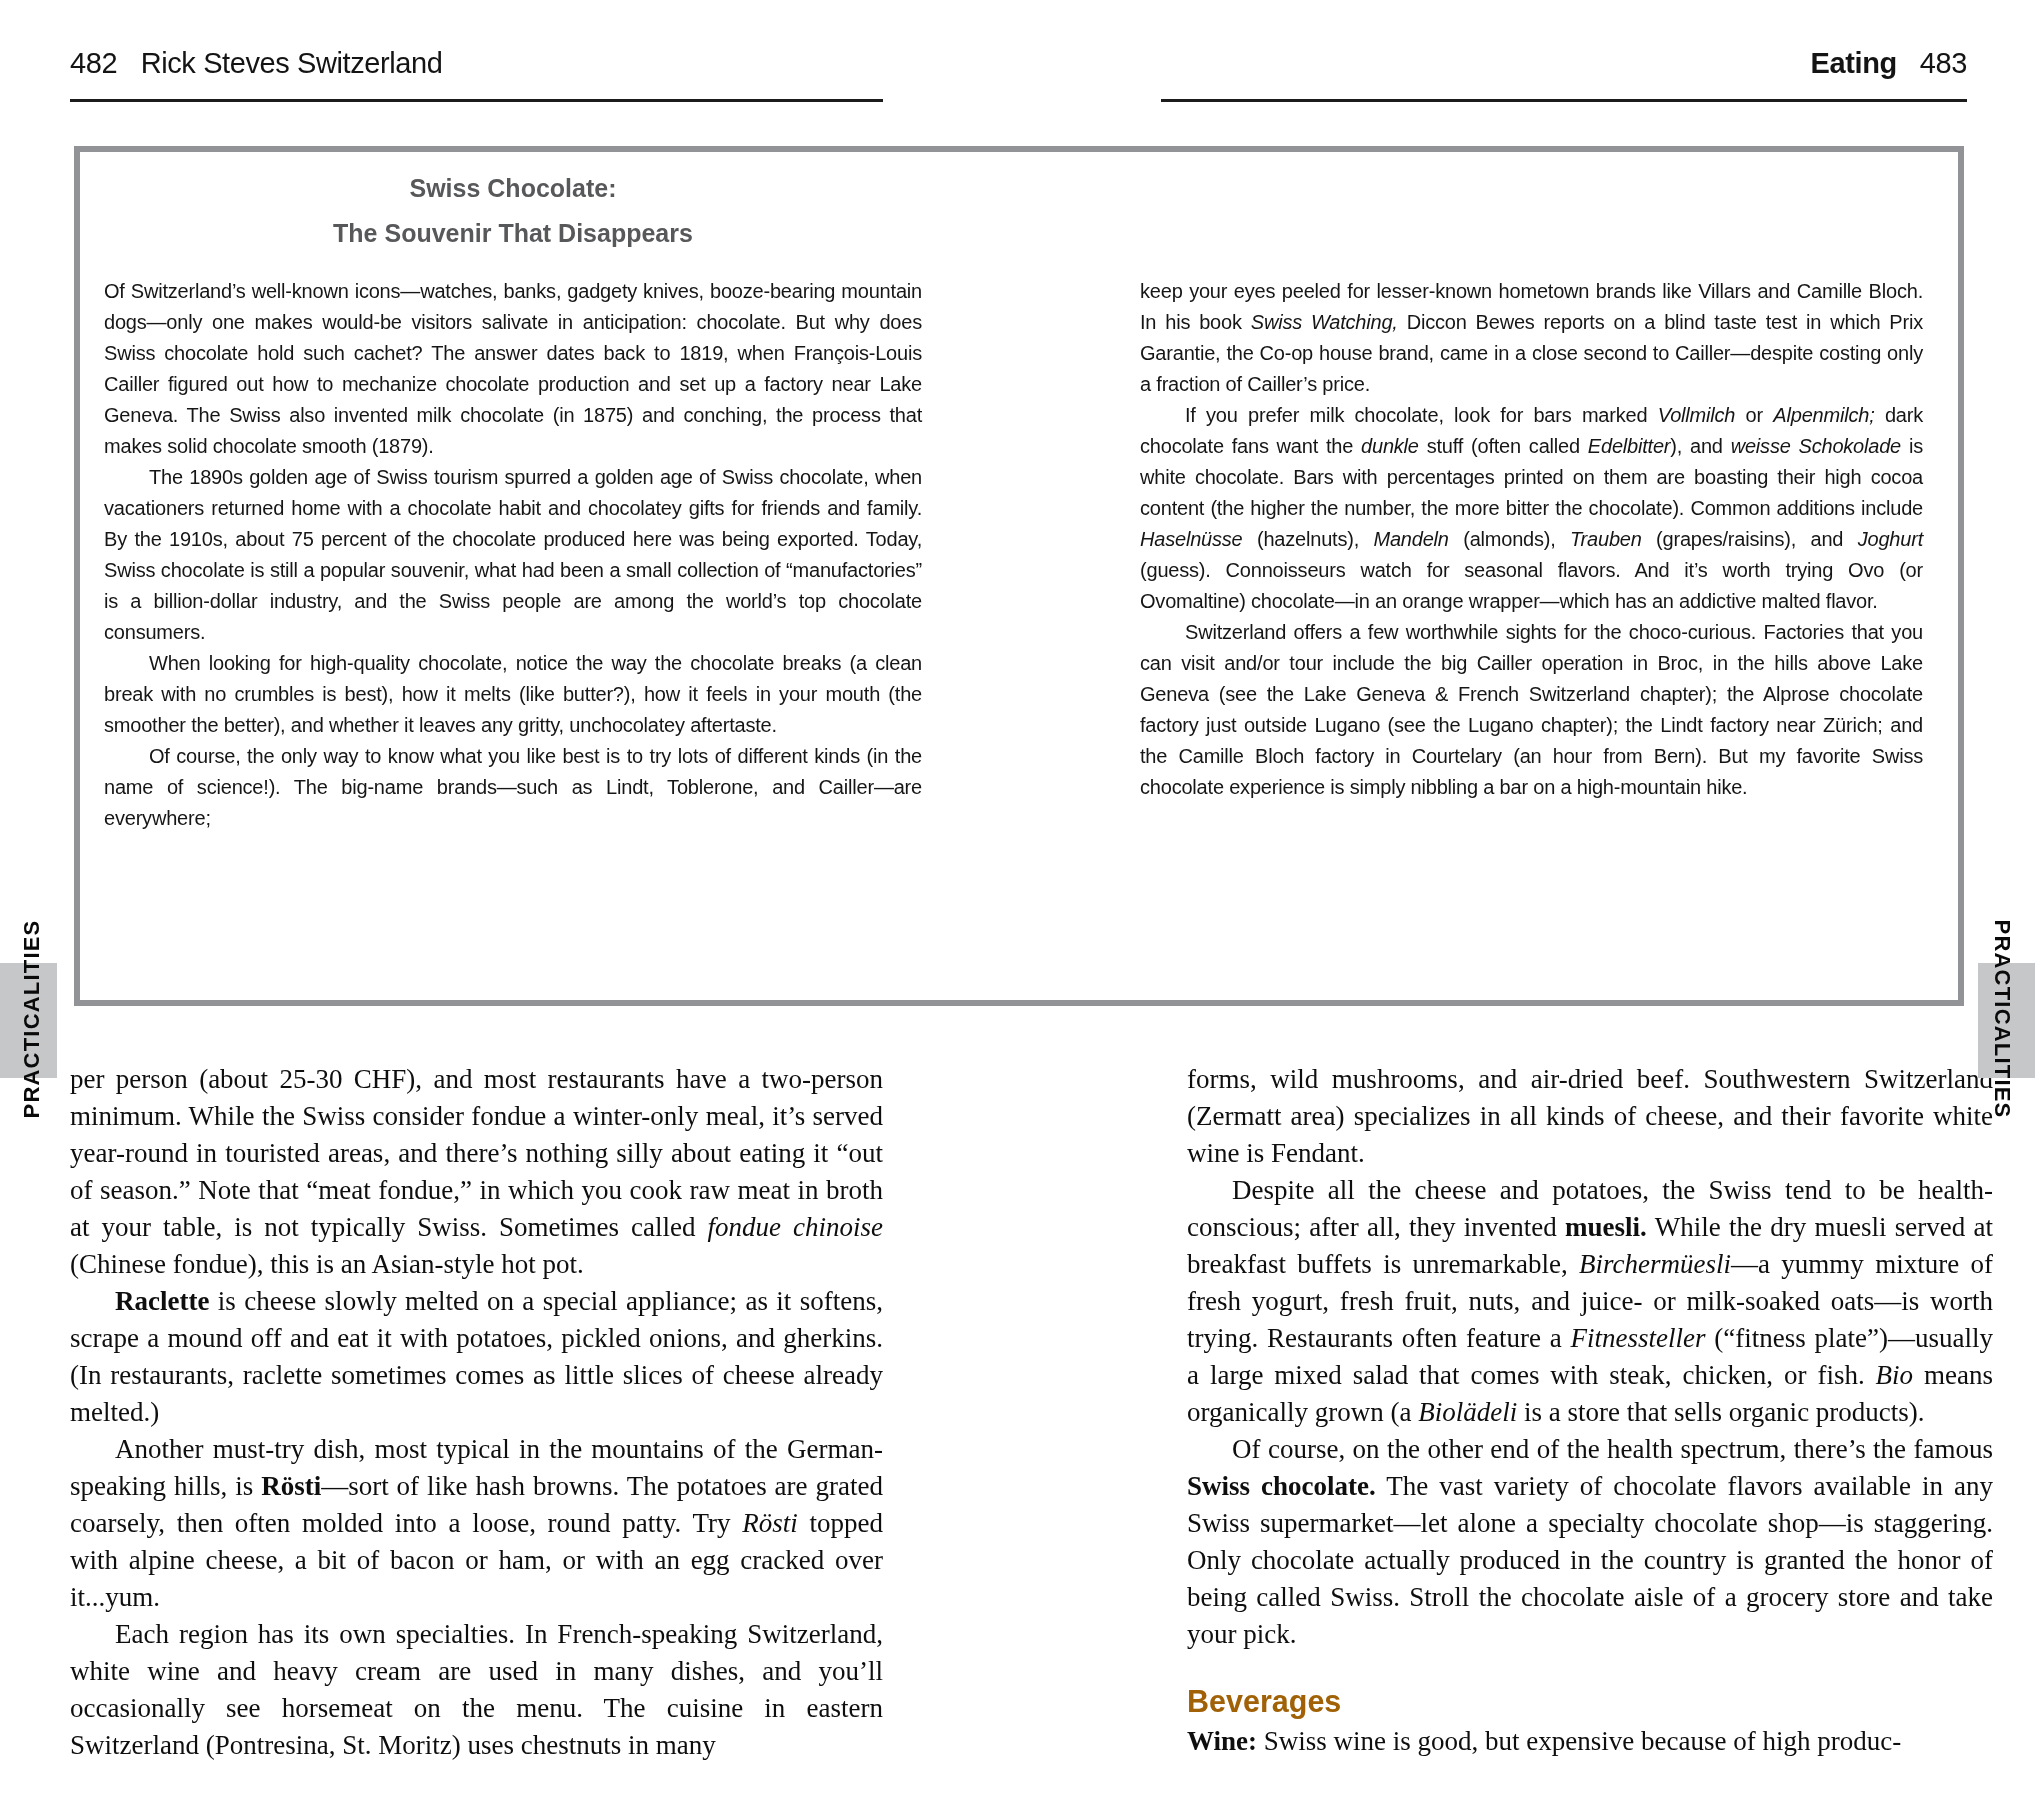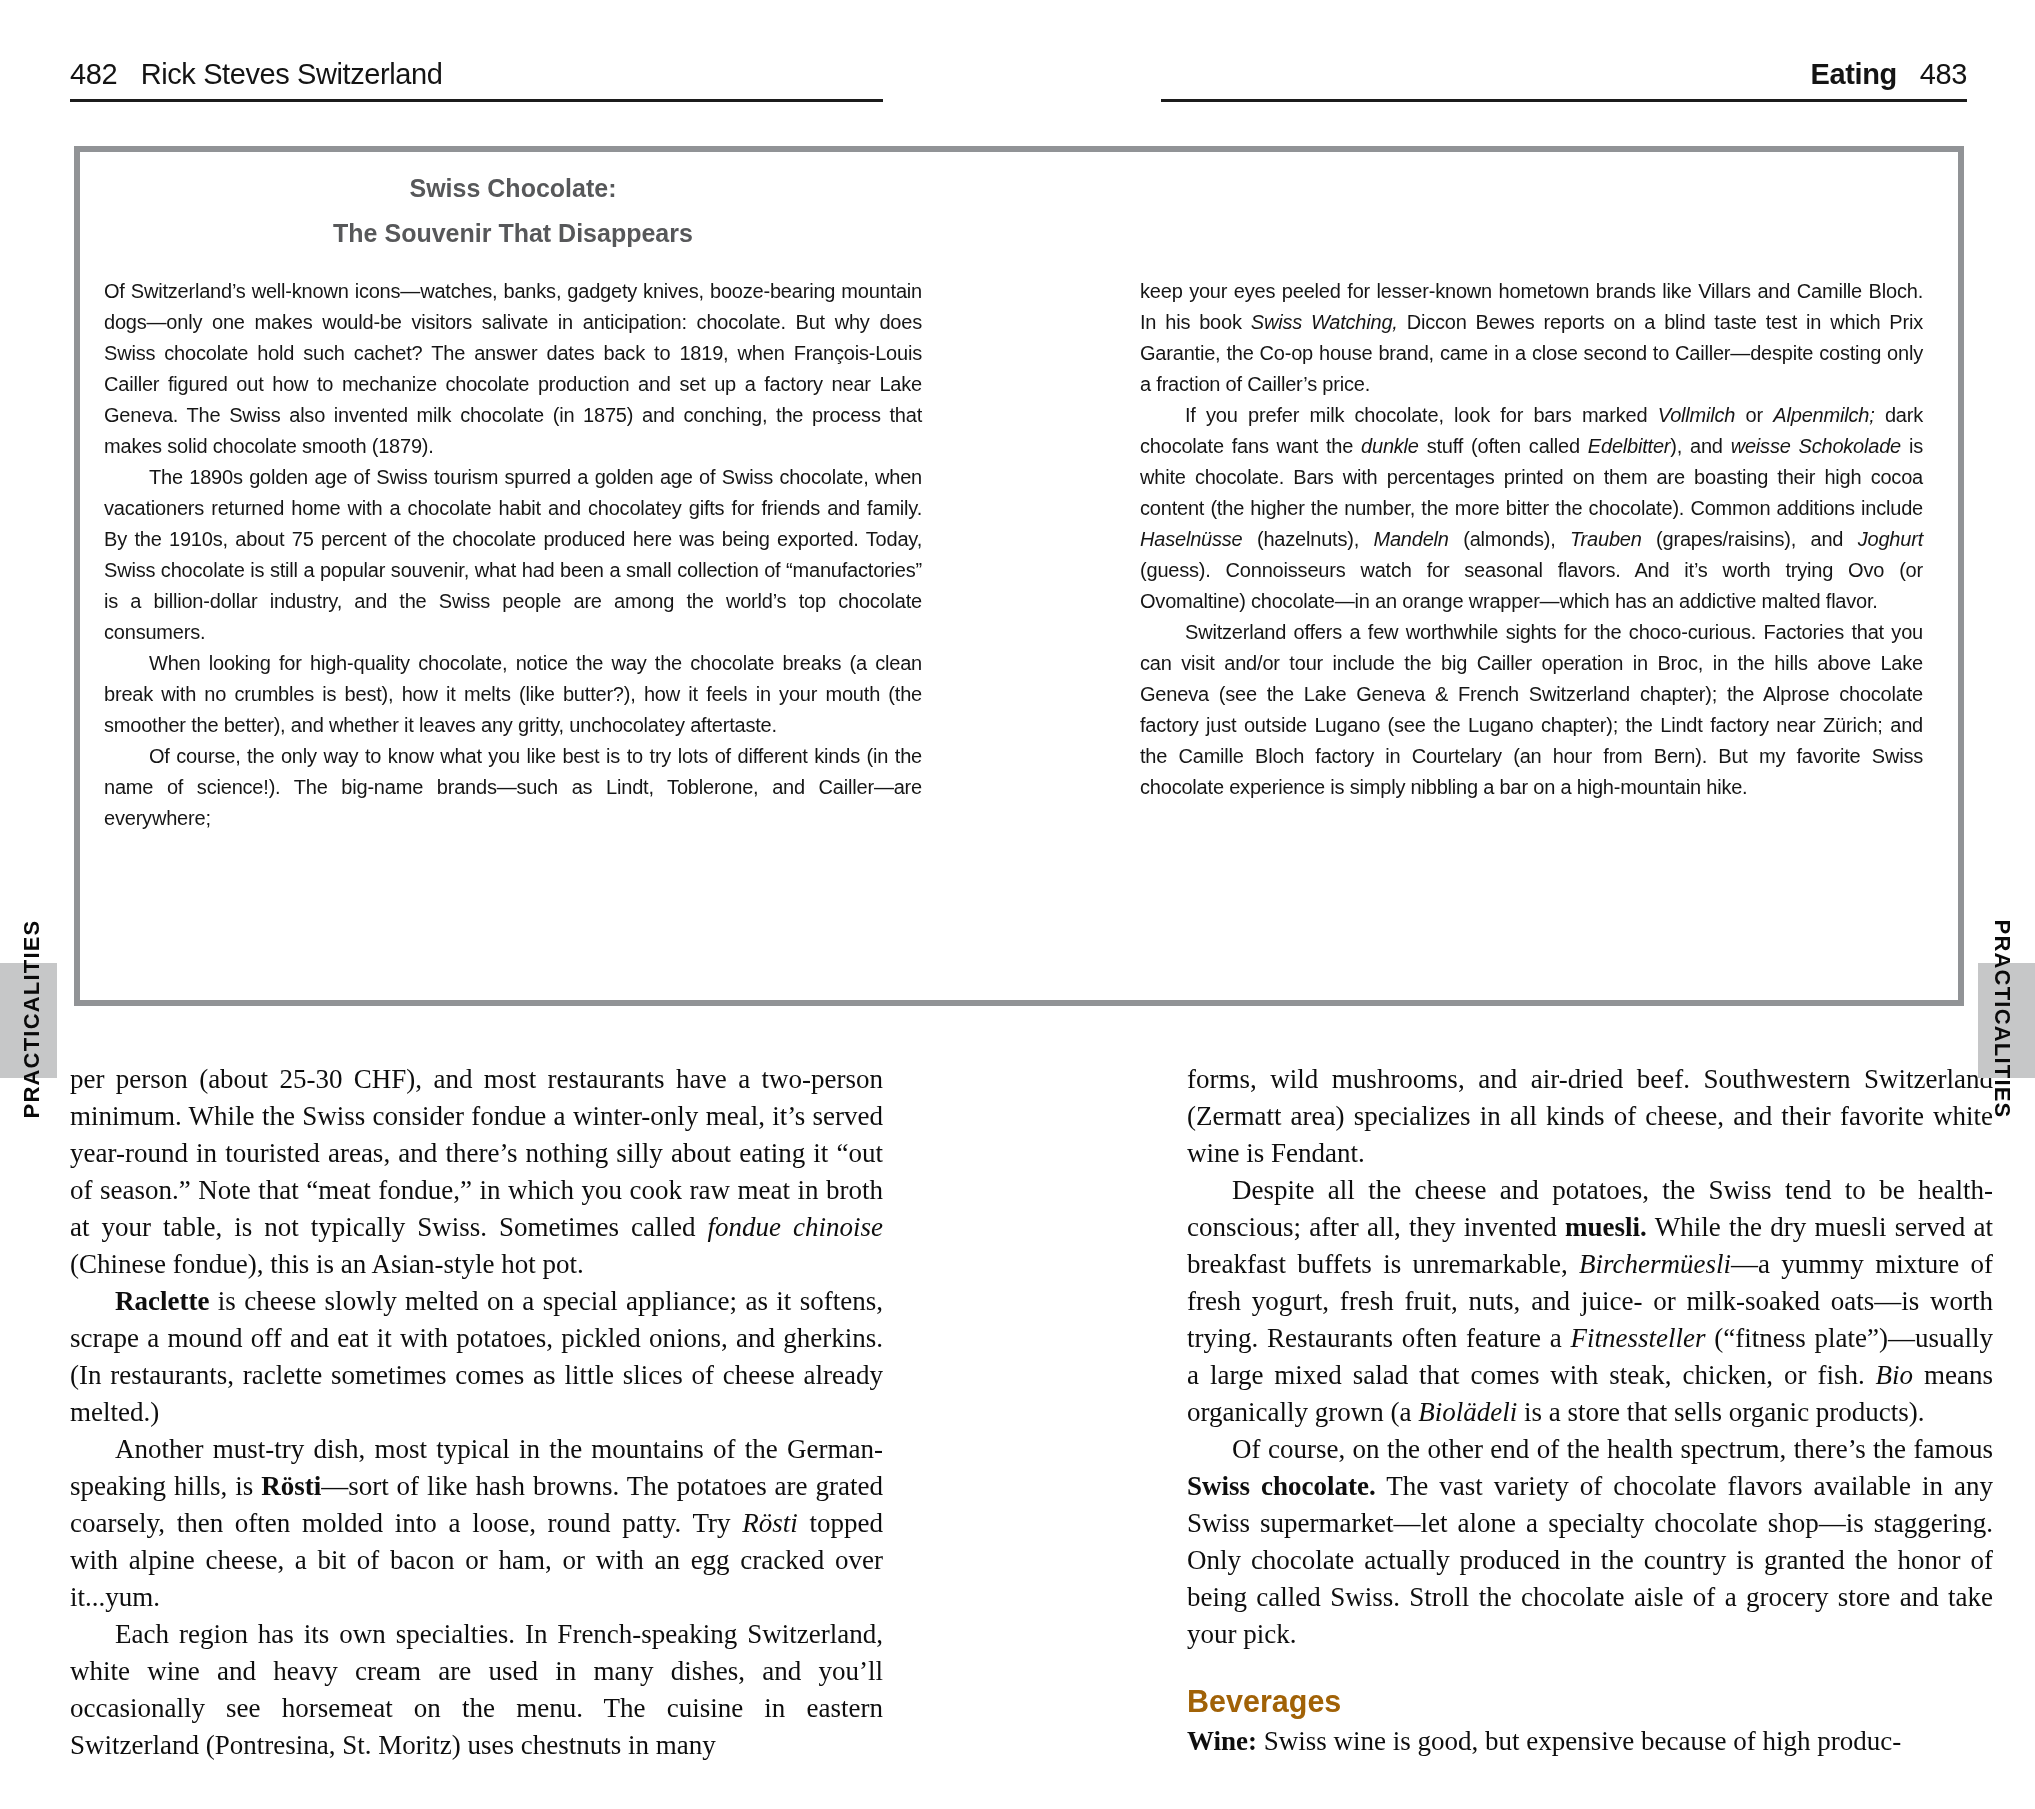--- a/index.html
+++ b/index.html
@@ -1,21 +1,21 @@
 <!DOCTYPE html>
 <html style="font-size:12.5px"><head>
 <meta charset="utf-8">
 <style>
   html,body{margin:0;padding:0;}
   body{
     width:2035px;height:1809px;position:relative;overflow:hidden;
     background:#ffffff;font-family:"Liberation Sans",sans-serif;
   }
   
-  .running-head{position:absolute;top:59px;font-size:29px;line-height:31px;color:#141414;letter-spacing:-0.4px;}
+  .running-head{position:absolute;top:48px;font-size:29px;line-height:31px;color:#141414;letter-spacing:-0.4px;}
   .head-left{left:70px;}
   .head-left .pagenum{margin-right:23.5px;}
   .head-right{right:68px;}
   .head-right .section{font-weight:bold;margin-right:23px;}
   .head-rule{position:absolute;top:99px;height:3.1px;background:#1c1c1c;}
   .rule-left{left:70px;width:813px;}
   .rule-right{left:1161px;width:806px;}
 
   
   .sidebar-box{

